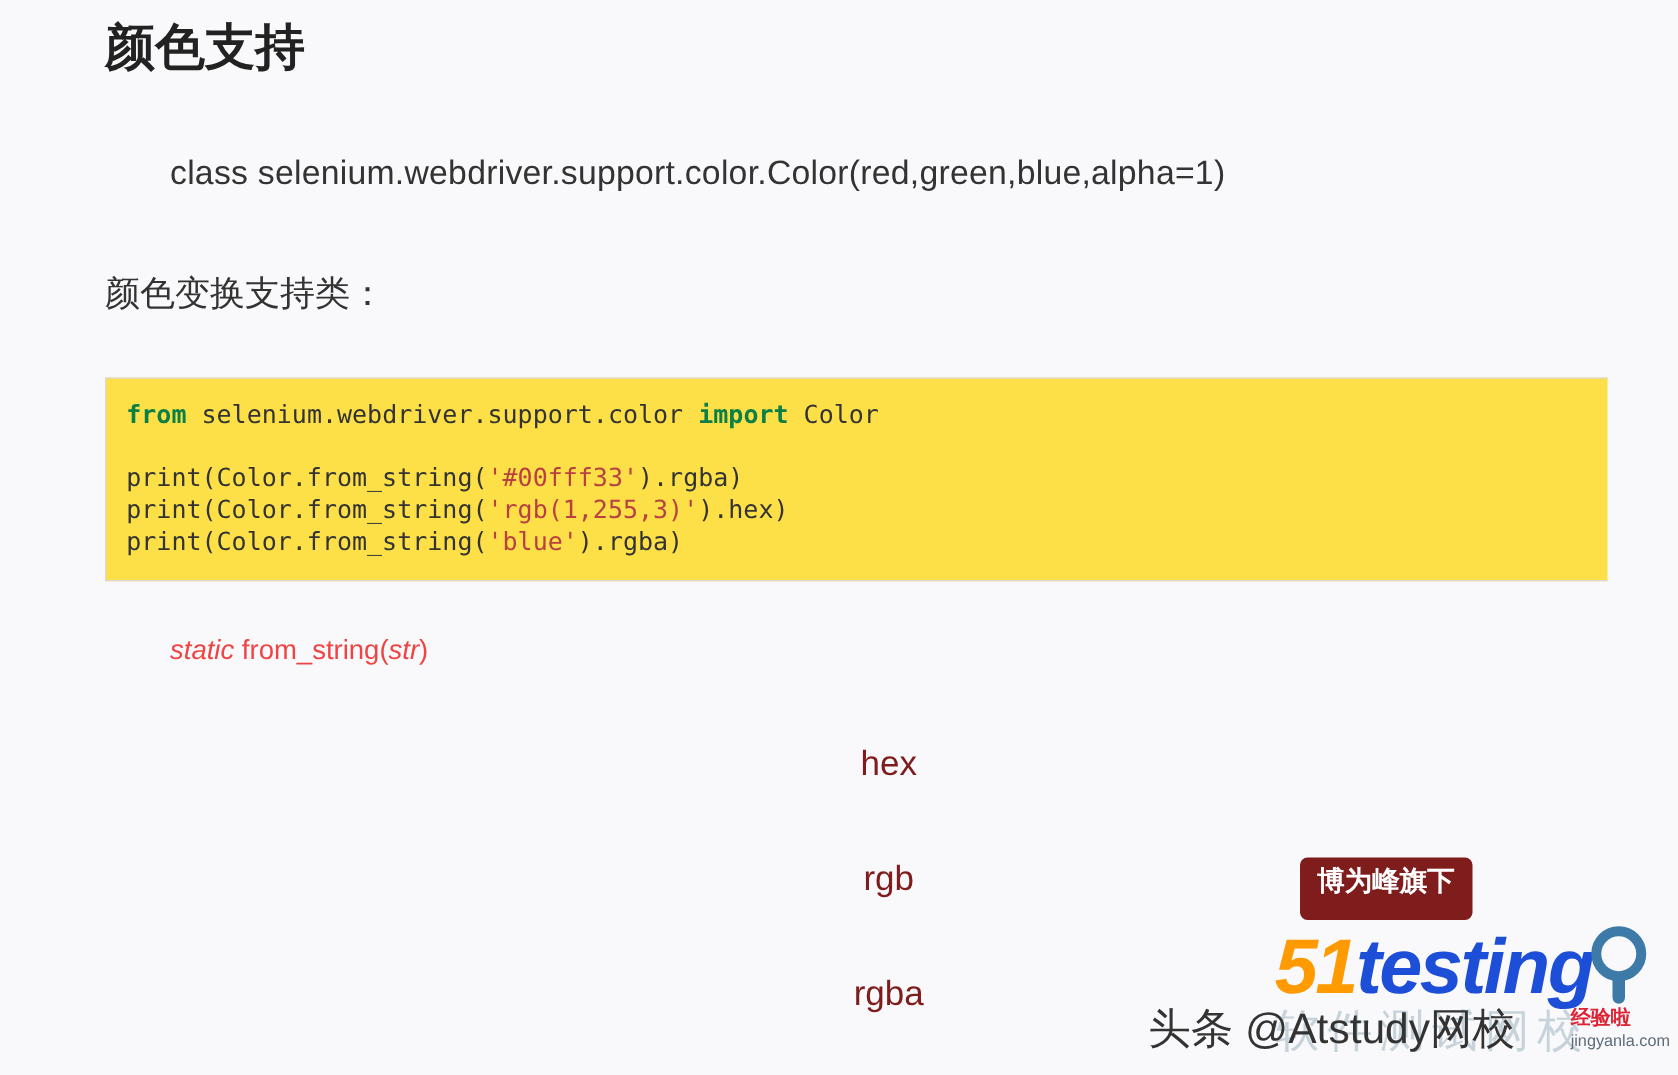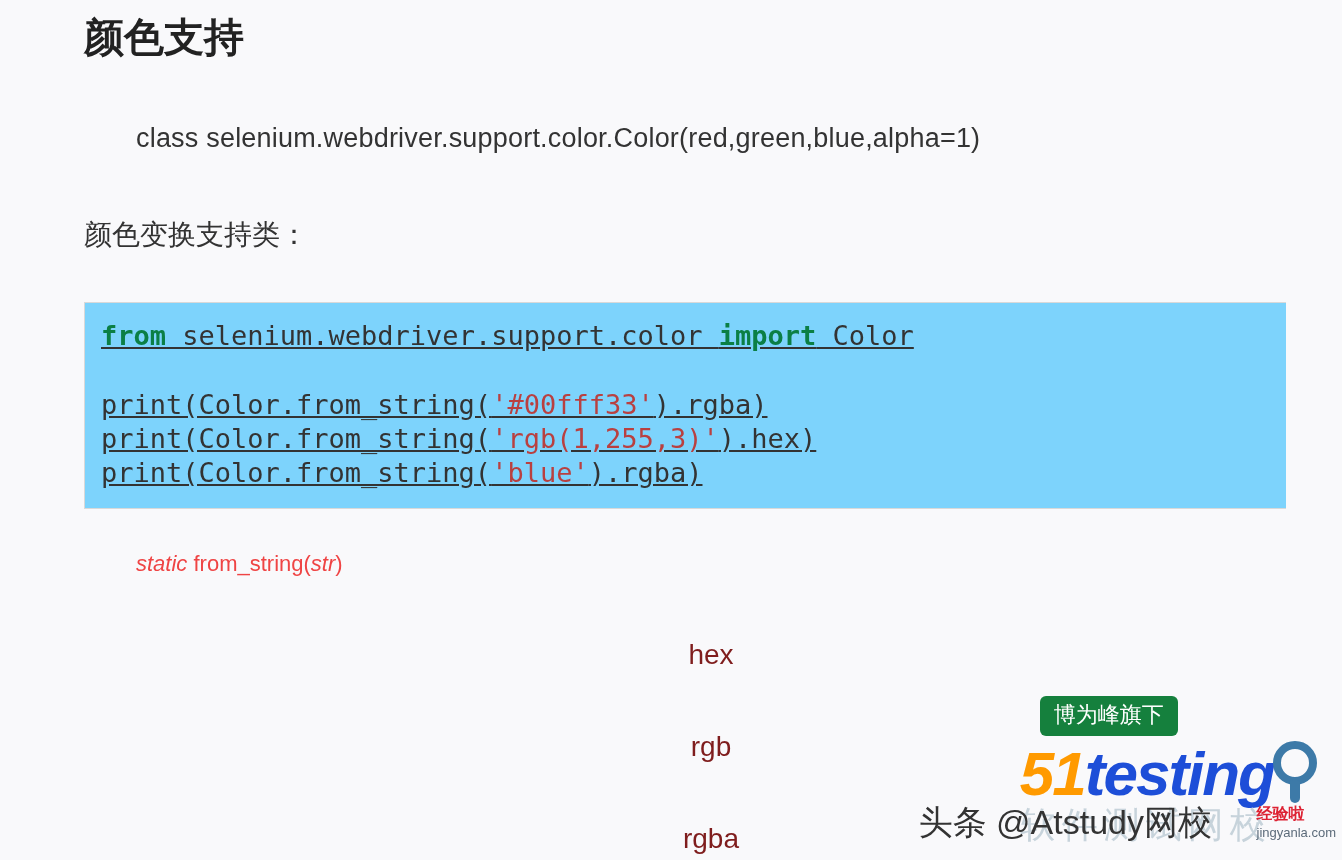--- a/index.html
+++ b/index.html
@@ -28,29 +28,28 @@
     margin-bottom: 62px;
     letter-spacing: 0.2px;
   }
   .subtitle {
     font-size: 28px;
     color: #333;
     margin-bottom: 48px;
   }
   .code-block {
     border: 1px solid #d9d9d9;
-    background: #7dd3fc;
+    background: #fde047;
     padding: 16px 16px 18px 16px;
     font-family: "SFMono-Regular", Consolas, "DejaVu Sans Mono", "Liberation Mono", Menlo, monospace;
-    font-size: 27px;
+    font-size: 20px;
     line-height: 1.27;
     color: #333;
     margin-bottom: 42px;
     border-right: none;
-    text-decoration: underline;
   }
   .code-block .kw { color: #0b7f45; font-weight: 700; }
   .code-block .str { color: #b94040; }
   .method-line {
     font-size: 22px;
     color: #ef4444;
     margin-bottom: 62px;
   }
   .italic { font-style: italic; }
   .prop-line {
@@ -60,26 +59,26 @@
     text-align: center;
   }
   
   .logo-block {
     position: absolute;
     right: 20px;
     bottom: 10px;
   }
   .logo-tag {
     display: inline-block;
-    background: #15803d;
+    background: #7f1d1d;
     color: #fff;
     font-size: 22px;
-    padding: 4px 14px 6px 14px;
+    padding: 4px 14px 16px 14px;
     border-radius: 6px;
-    font-weight: 400;
+    font-weight: 700;
     margin-bottom: 2px;
     margin-left: 20px;
   }
   .logo-main { display: flex; align-items: center; }
   .logo-51 {
     font-family: Arial, sans-serif;
     font-size: 62px;
     font-weight: 800;
     font-style: italic;
     color: #ff9a00;

